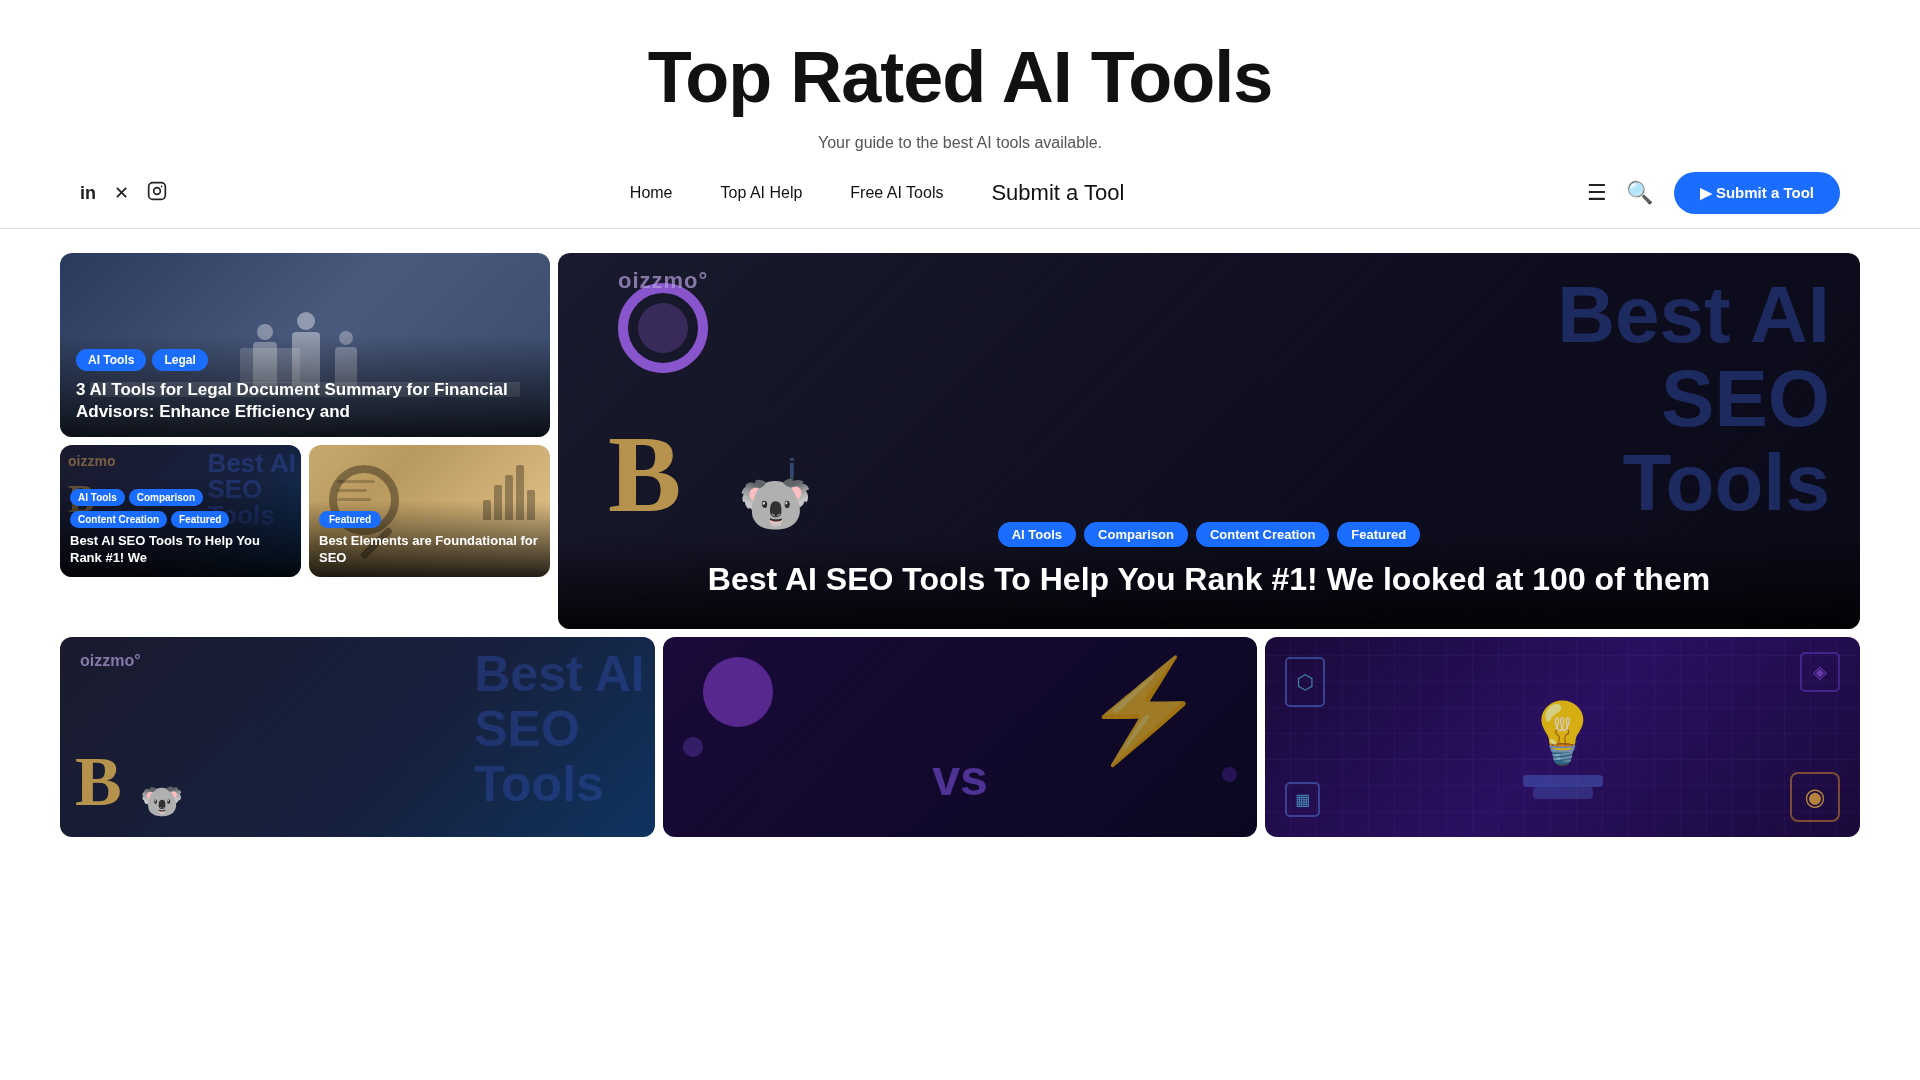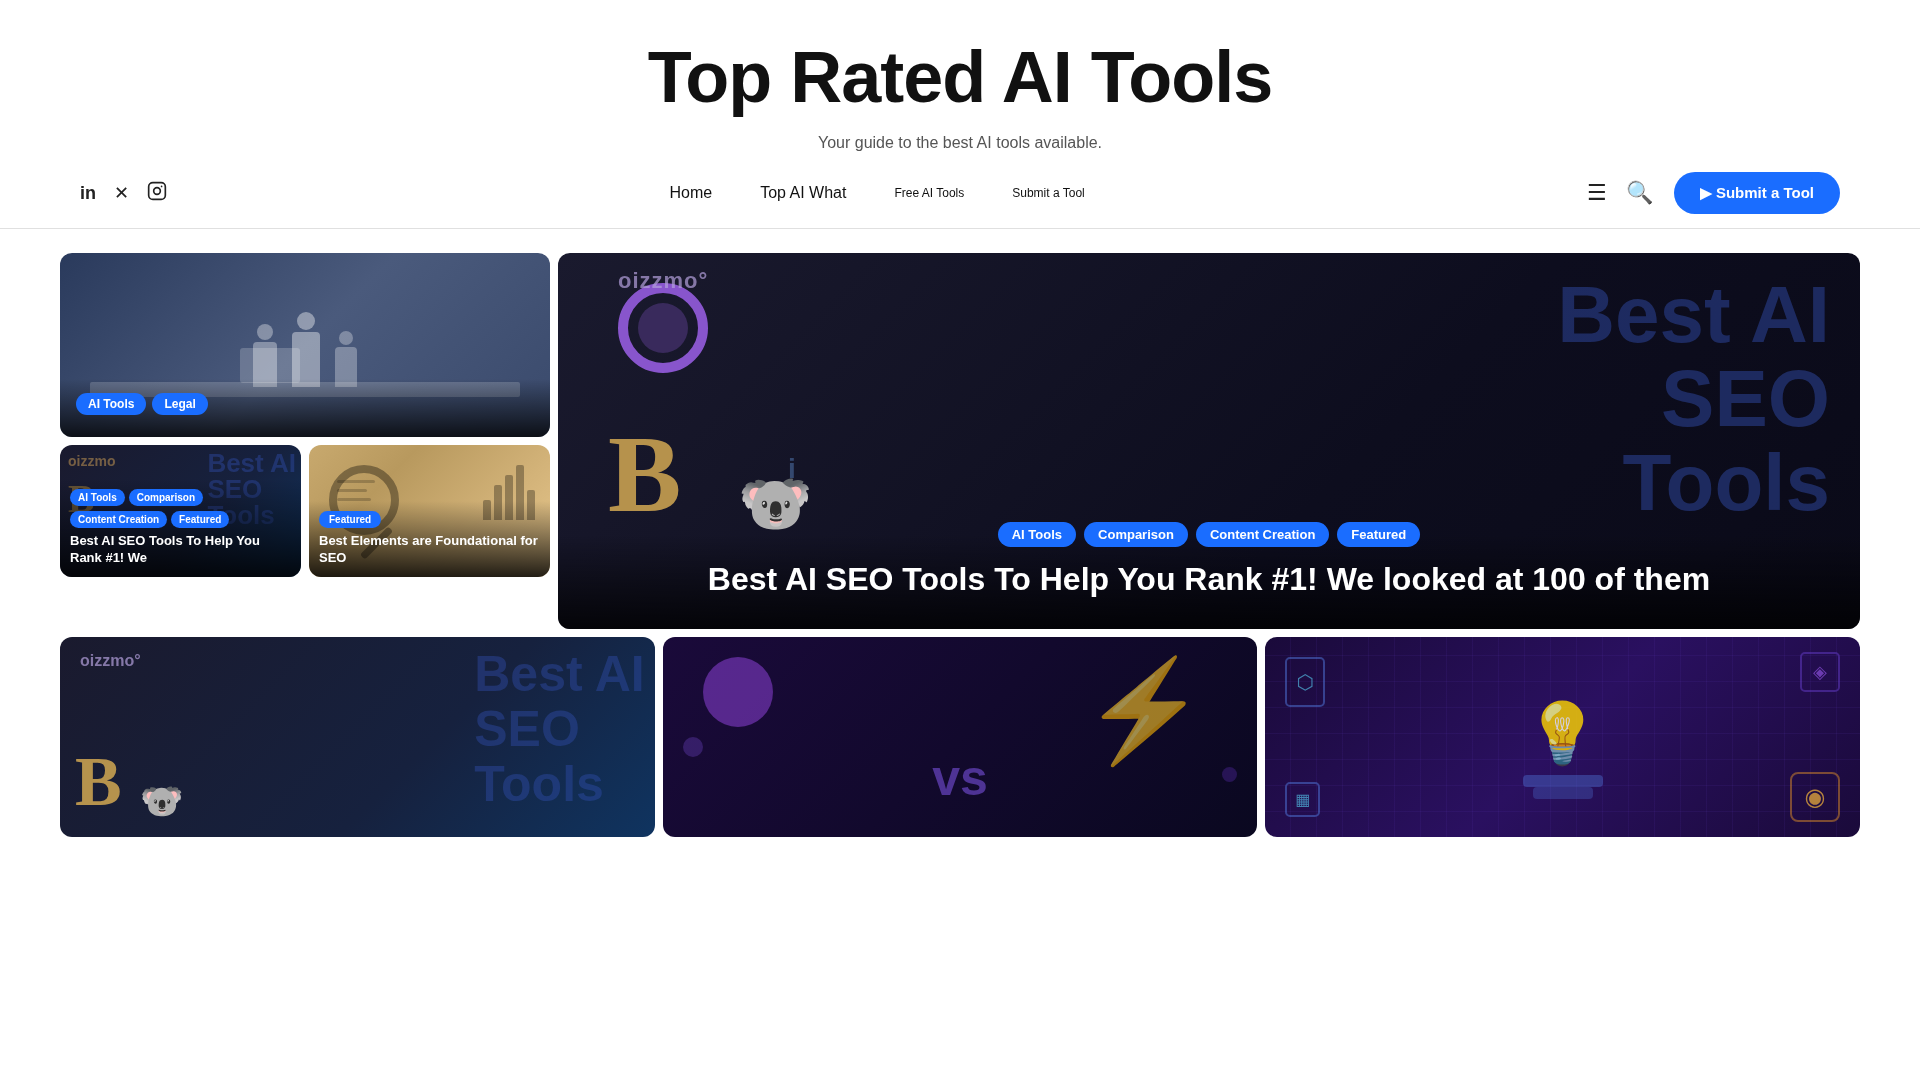--- a/index.html
+++ b/index.html
@@ -22,23 +22,23 @@
     <a href="#" style="font-size:18px; color:#222; text-decoration:none; font-family:sans-serif;">
       <svg width="20" height="20" viewBox="0 0 24 24" fill="none" stroke="#222" stroke-width="2">
         <rect x="2" y="2" width="20" height="20" rx="5" ry="5"></rect>
         <circle cx="12" cy="12" r="4"></circle>
         <circle cx="17.5" cy="6.5" r="1" fill="#222" stroke="none"></circle>
       </svg>
     </a>
   </div>
   <div style="display:flex; gap:48px; align-items:center;">
     <a href="#" style="font-size:16px; color:#111; text-decoration:none; font-family:sans-serif;">Home</a>
-    <a href="#" style="font-size:16px; color:#111; text-decoration:none; font-family:sans-serif;">Top AI What</a>
-    <a href="#" style="font-size:12px; color:#111; text-decoration:none; font-family:sans-serif;">Free AI Tools</a>
-    <a href="#" style="font-size:12px; color:#111; text-decoration:none; font-family:sans-serif;">Submit a Tool</a>
+    <a href="#" style="font-size:16px; color:#111; text-decoration:none; font-family:sans-serif;">Top AI Help</a>
+    <a href="#" style="font-size:16px; color:#111; text-decoration:none; font-family:sans-serif;">Free AI Tools</a>
+    <a href="#" style="font-size:22px; color:#111; text-decoration:none; font-family:sans-serif;">Submit a Tool</a>
   </div>
   <div style="display:flex; align-items:center; gap:20px;">
     <span style="font-size:22px; cursor:pointer; color:#222;">☰</span>
     <span style="font-size:22px; cursor:pointer; color:#222;">🔍</span>
     <button style="background:#1a6dff; color:#fff; border:none; border-radius:30px; padding:12px 26px; font-size:15px; font-family:sans-serif; cursor:pointer; font-weight:700;">▶ Submit a Tool</button>
   </div>
 </nav>
 
 <main style="padding: 24px 60px;">
 
@@ -67,20 +67,21 @@
 
           <div style="position:absolute; bottom:40px; left:30px; right:30px; height:15px; background:rgba(255,255,255,0.2); border-radius:2px;"></div>
 
           <div style="position:absolute; bottom:54px; left:180px; width:60px; height:35px; background:rgba(255,255,255,0.2); border-radius:3px;"></div>
         </div>
         <div style="position:absolute; bottom:0; left:0; right:0; padding:14px 16px; background:linear-gradient(transparent, rgba(0,0,0,0.8));">
           <div style="display:flex; gap:6px; margin-bottom:8px; flex-wrap:wrap;">
             <span style="background:#1a6dff; color:#fff; border-radius:20px; padding:4px 12px; font-size:12px; font-family:sans-serif; font-weight:700;">AI Tools</span>
             <span style="background:#1a6dff; color:#fff; border-radius:20px; padding:4px 12px; font-size:12px; font-family:sans-serif; font-weight:700;">Legal</span>
           </div>
+          <div style="color:#fff; font-size:17px; font-weight:700; font-family:sans-serif; line-height:1.3;">3 AI Tools for Legal Document Summary for Financial Advisors: Enhance Efficiency and</div>
         </div>
       </div>
 
       <div style="display:grid; grid-template-columns:1fr 1fr; gap:8px; height:132px;">
 
         <div style="border-radius:12px; overflow:hidden; position:relative; cursor:pointer;">
           <div style="position:absolute; top:0; left:0; right:0; bottom:0; background:linear-gradient(135deg, #1a1a2e 0%, #16213e 60%, #0f3460 100%);">
 
             <div style="position:absolute; top:8px; left:8px; font-size:14px; font-weight:900; color:rgba(180,140,80,0.6); font-family:sans-serif;">oizzmo</div>
             <div style="position:absolute; top:5px; right:5px; font-size:26px; font-weight:900; color:rgba(50,80,180,0.4); font-family:sans-serif; line-height:1;">Best AI<br>SEO<br>Tools</div>

